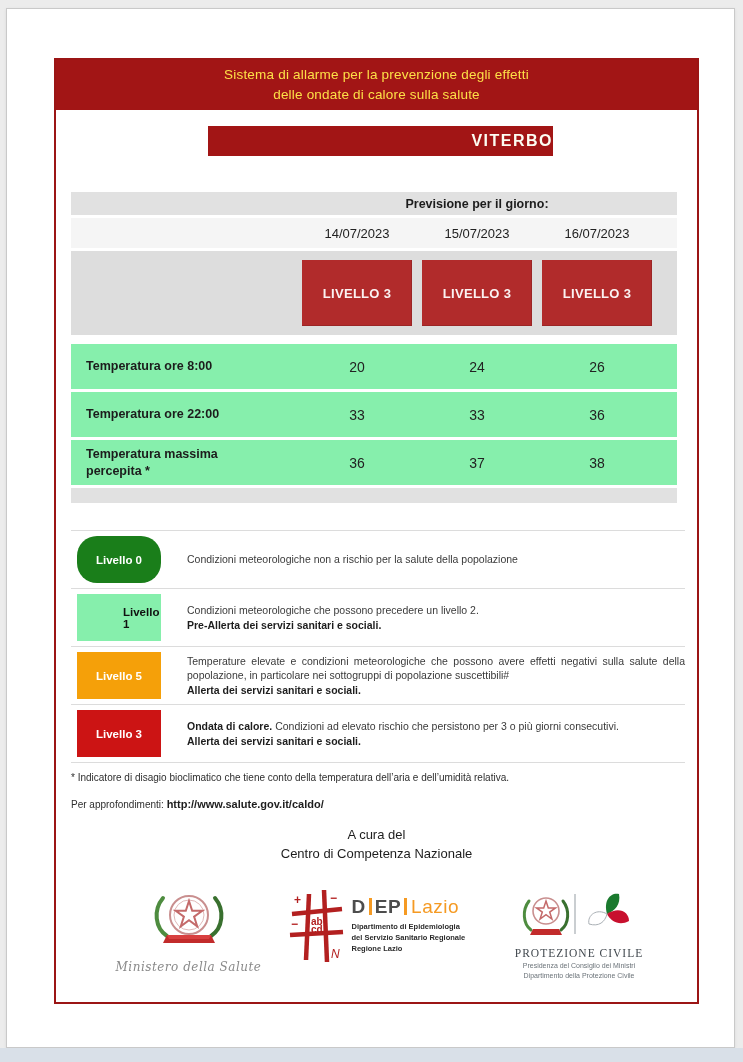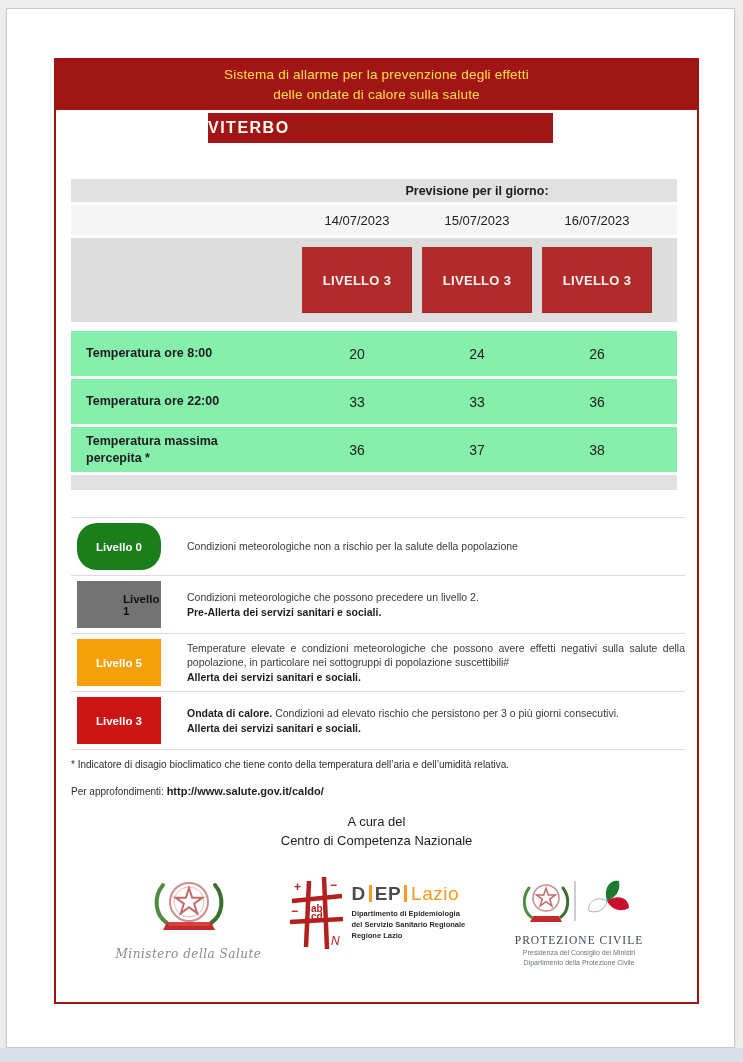--- a/index.html
+++ b/index.html
@@ -22,23 +22,23 @@
   .doc {
     position:absolute; left:47px; top:49px; width:645px; height:946px;
     border:2px solid #9b1515; background:#fff;
   }
   .banner {
     height:50px; background:#a21515; color:#fde047;
     display:flex; flex-direction:column; justify-content:center; align-items:center;
     font-size:13.5px; font-weight:normal; line-height:1.45; letter-spacing:.2px;
   }
   .viterbo {
-    margin:3px 0 0 152px; width:345px; height:30px; background:#a21515;
+    margin:16px 0 0 152px; width:345px; height:30px; background:#a21515;
     color:#fdfdf2; font-size:16px; font-weight:bold; letter-spacing:1.5px;
-    display:flex; align-items:center; justify-content:flex-start;
+    display:flex; align-items:center; justify-content:flex-end;
   }
   
   .ftable { margin:36px 0 0 15px; width:606px; font-size:12.5px; }
   .frow { display:grid; grid-template-columns:226px 120px 120px 120px; align-items:center; }
   .frow + .frow { margin-top:3px; }
   .fhead { background:#e1e1e1; height:23px; }
   .fhead .fspan { grid-column:2 / 5; text-align:center; font-weight:bold; color:#1c1c1c; }
   .fdates { background:#f5f5f5; height:30px; }
   .fdates .cell { text-align:center; font-size:13px; color:#222; }
   .fbadges { background:#dddddd; height:84px; }
@@ -153,21 +153,21 @@
     </div>
 
     <div class="legend">
       <div class="litem">
         <div class="lbox" style="background: rgb(26, 126, 26); border-radius: 20px;">Livello 0</div>
         <div class="ltext">
           <span>Condizioni meteorologiche non a rischio per la salute della popolazione</span>
         </div>
       </div>
       <div class="litem">
-        <div class="lbox dark" style="background: #737373; padding-left: 46px;">Livello 1</div>
+        <div class="lbox dark" style="background: #86efac; padding-left: 46px;">Livello 1</div>
         <div class="ltext">
           <span>Condizioni meteorologiche che possono precedere un livello 2.</span><br>
           <b>Pre-Allerta dei servizi sanitari e sociali.</b>
         </div>
       </div>
       <div class="litem">
         <div class="lbox" style="background: rgb(245, 160, 9);">Livello 5</div>
         <div class="ltext justify">
           <span>Temperature elevate e condizioni meteorologiche che possono avere effetti negativi sulla salute della popolazione, in particolare nei sottogruppi di popolazione suscettibili#</span><br>
           <b>Allerta dei servizi sanitari e sociali.</b>

